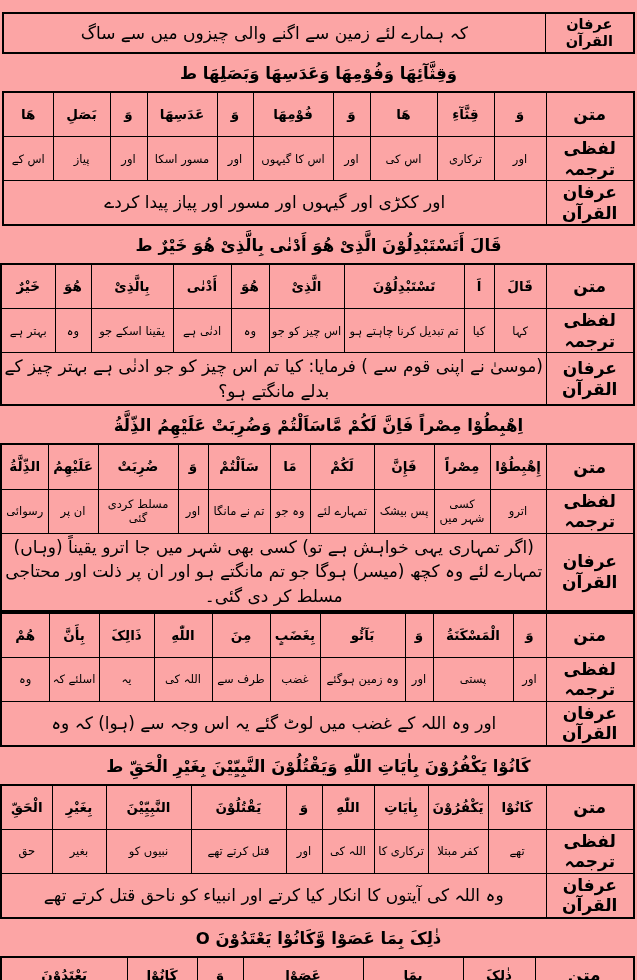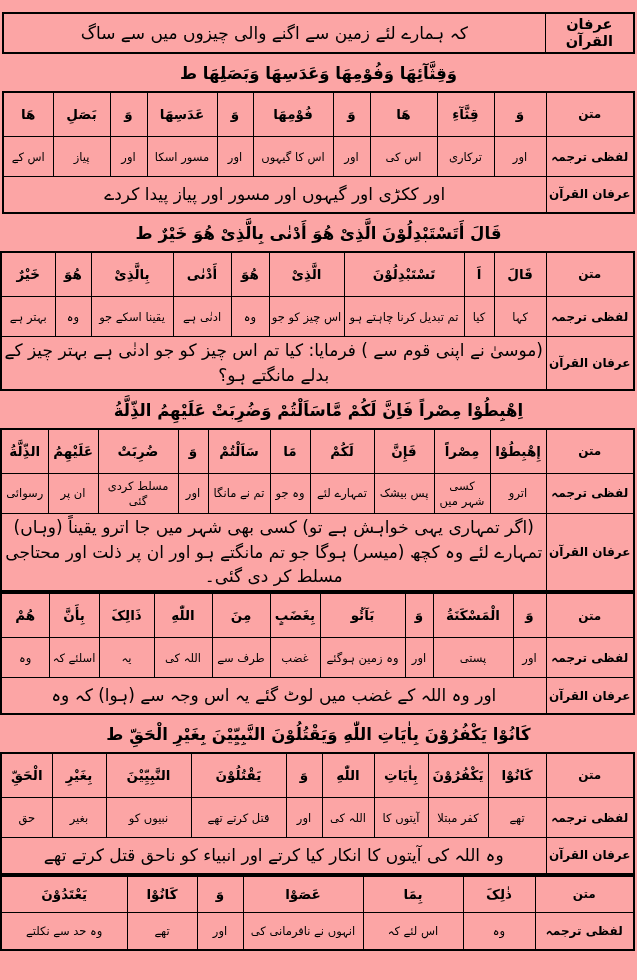--- a/index.html
+++ b/index.html
@@ -25,21 +25,21 @@
     border: 2.5px solid #000;
   }
   td {
     border: 1.5px solid #000;
     text-align: center;
     vertical-align: middle;
     padding: 1px 2px;
     overflow: hidden;
   }
   .lbl {            
-    font-size: 12px;
+    font-size: 17px;
     font-weight: bold;
     line-height: 1.2;
   }
   .ar {             
     font-weight: bold;
     font-size: 13.5px;
     line-height: 1.3;
     white-space: nowrap;
   }
   .ur {             
@@ -300,35 +300,36 @@
         <td class="ar">وَ</td>
         <td class="ar">يَقْتُلُوْنَ</td>
         <td class="ar">النَّبِيِّيْنَ</td>
         <td class="ar">بِغَيْرِ</td>
         <td class="ar">الْحَقِّ</td>
       </tr>
       <tr class="r-lafzi">
         <td class="lbl">لفظی ترجمہ</td>
         <td class="ur">تھے</td>
         <td class="ur">کفر مبتلا</td>
-        <td class="ur">آیتوں کا</td>
+        <td class="ur">ترکاری کا</td>
         <td class="ur">اللہ کی</td>
         <td class="ur">اور</td>
         <td class="ur">قتل کرتے تھے</td>
         <td class="ur">نبیوں کو</td>
         <td class="ur">بغیر</td>
         <td class="ur">حق</td>
       </tr>
       <tr class="r-irfan">
         <td class="lbl">عرفان القرآن</td>
         <td class="irfan" colspan="9">وہ اللہ کی آیتوں کا انکار کیا کرتے اور انبیاء کو ناحق قتل کرتے تھے</td>
       </tr>
     </tbody>
   </table>
 
+  <div class="heading">ذٰلِکَ بِمَا عَصَوْا وَّكَانُوْا يَعْتَدُوْنَ O</div>
   <table class="wt">
     <colgroup>
         <col style="width:99px">
         <col style="width:72px">
         <col style="width:100px">
         <col style="width:120px">
         <col style="width:46px">
         <col style="width:70px">
         <col style="width:126px">
       </colgroup>

